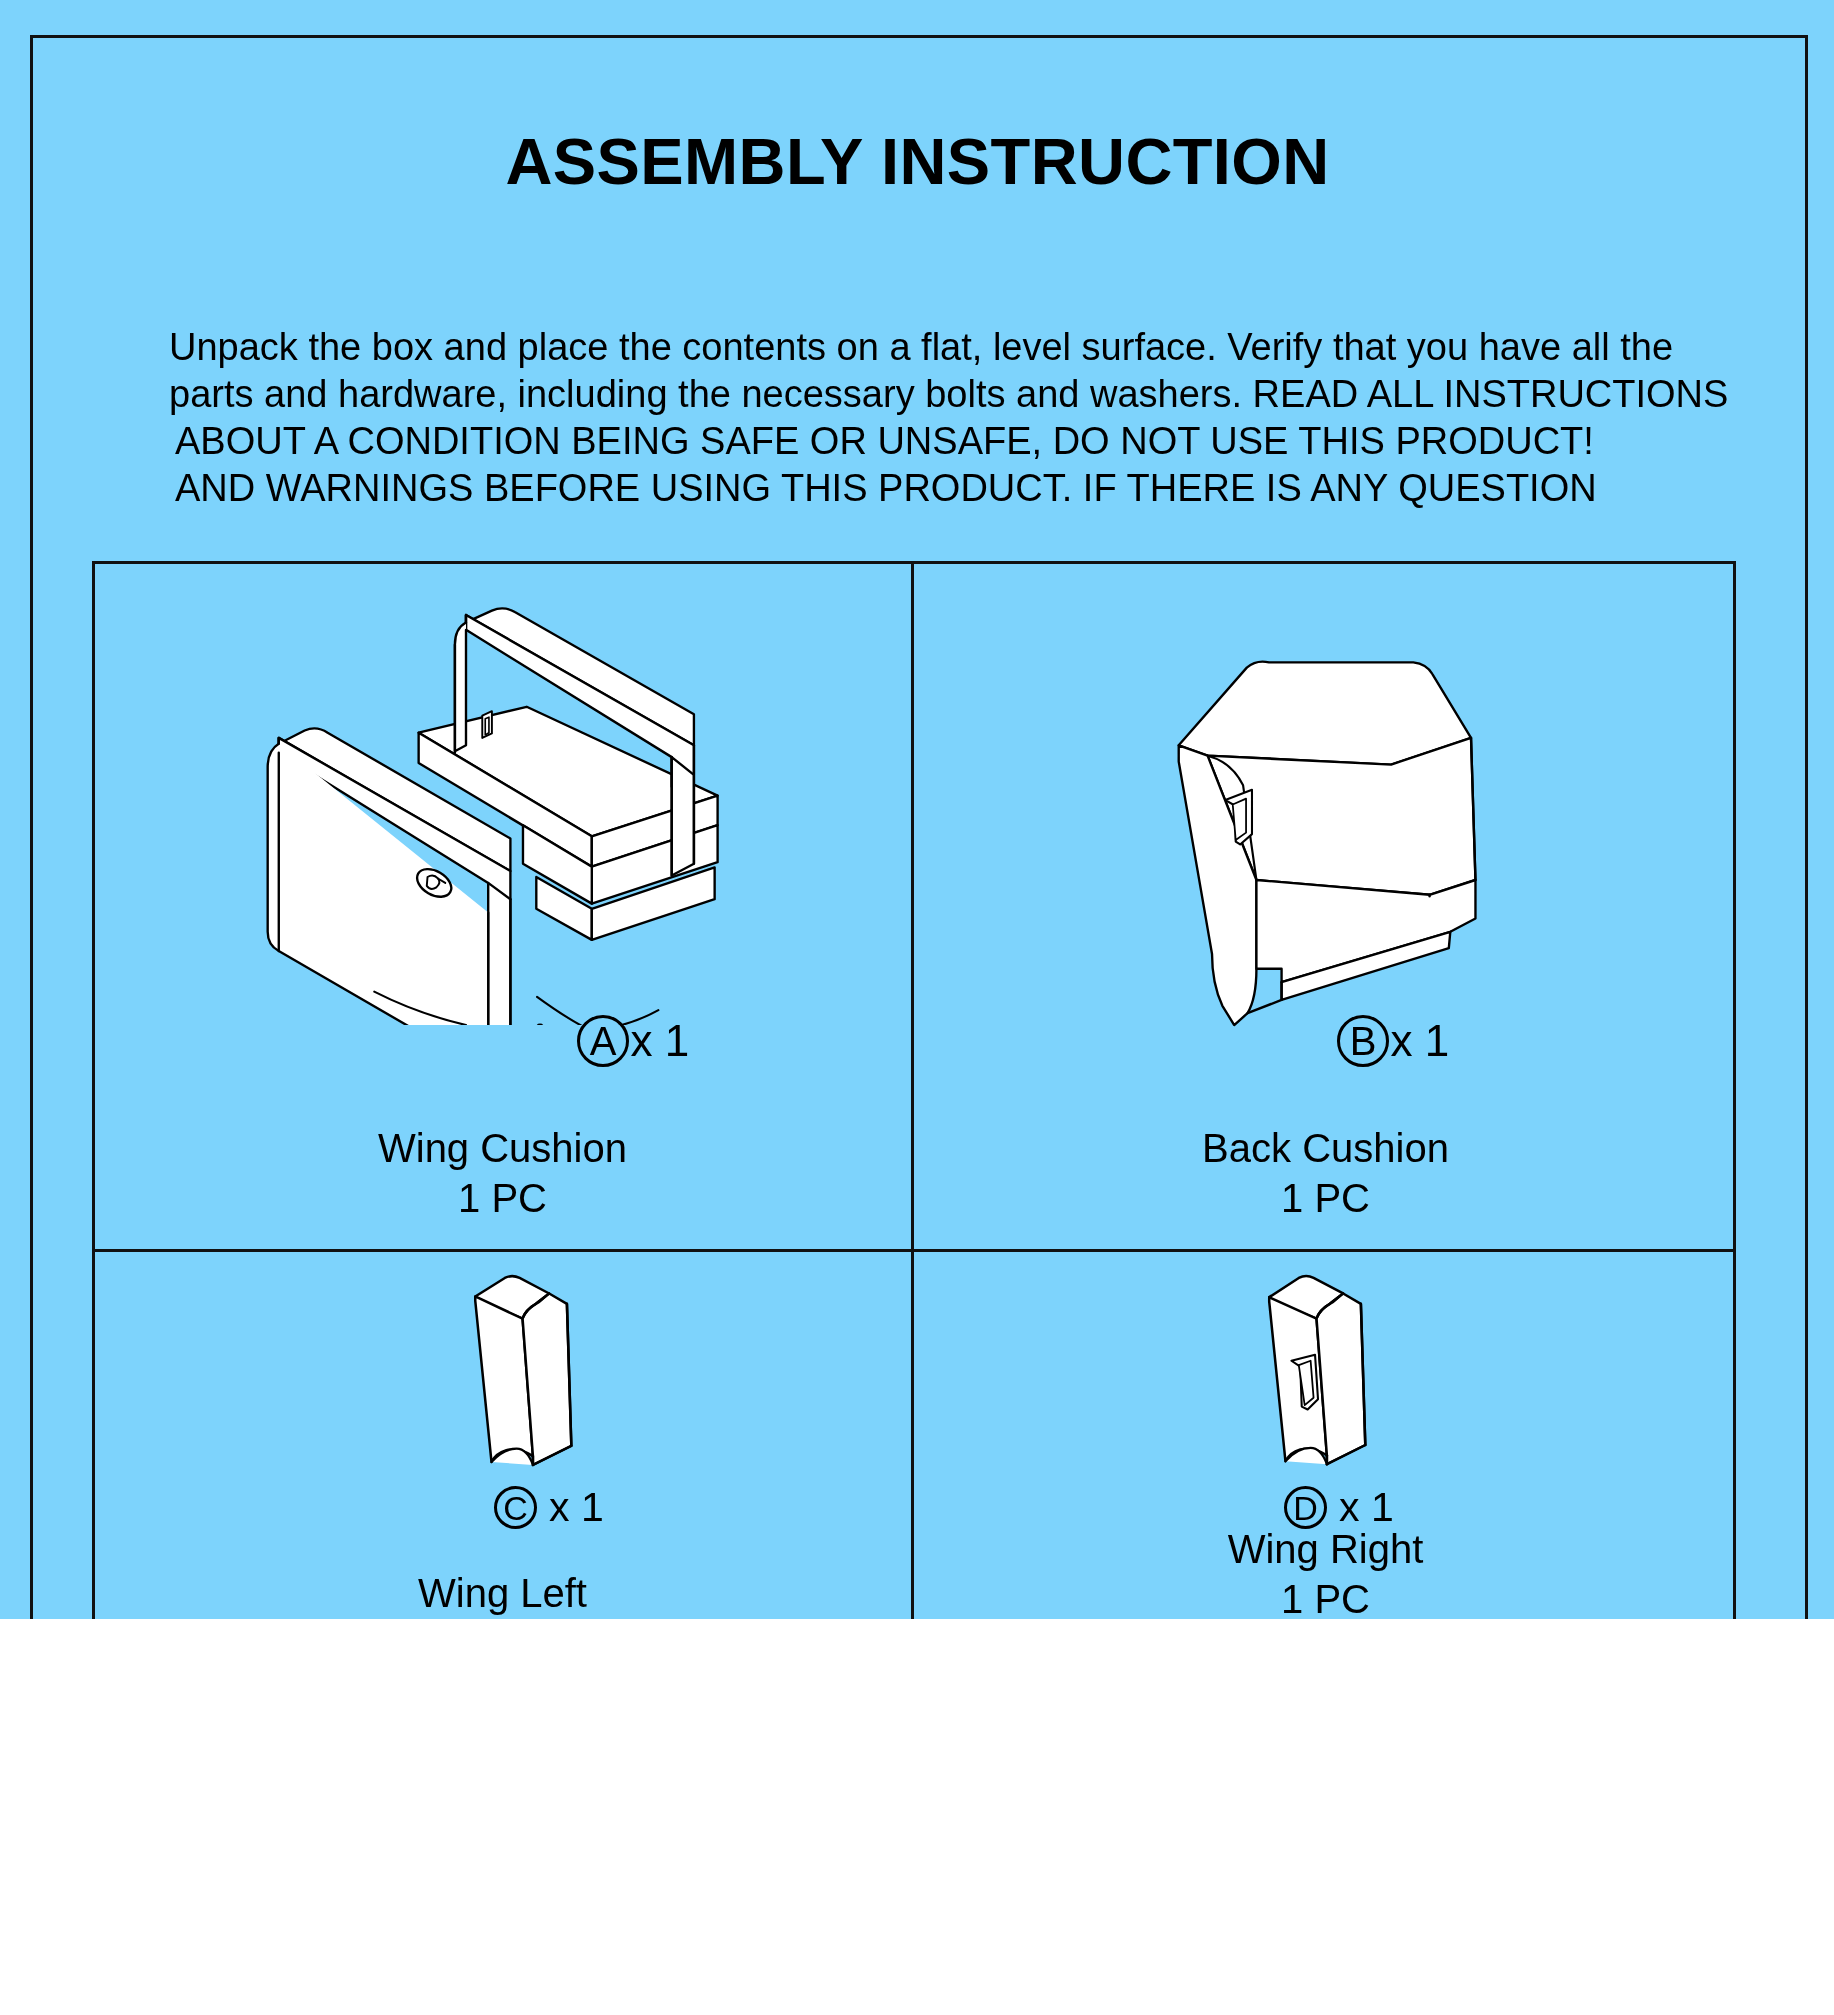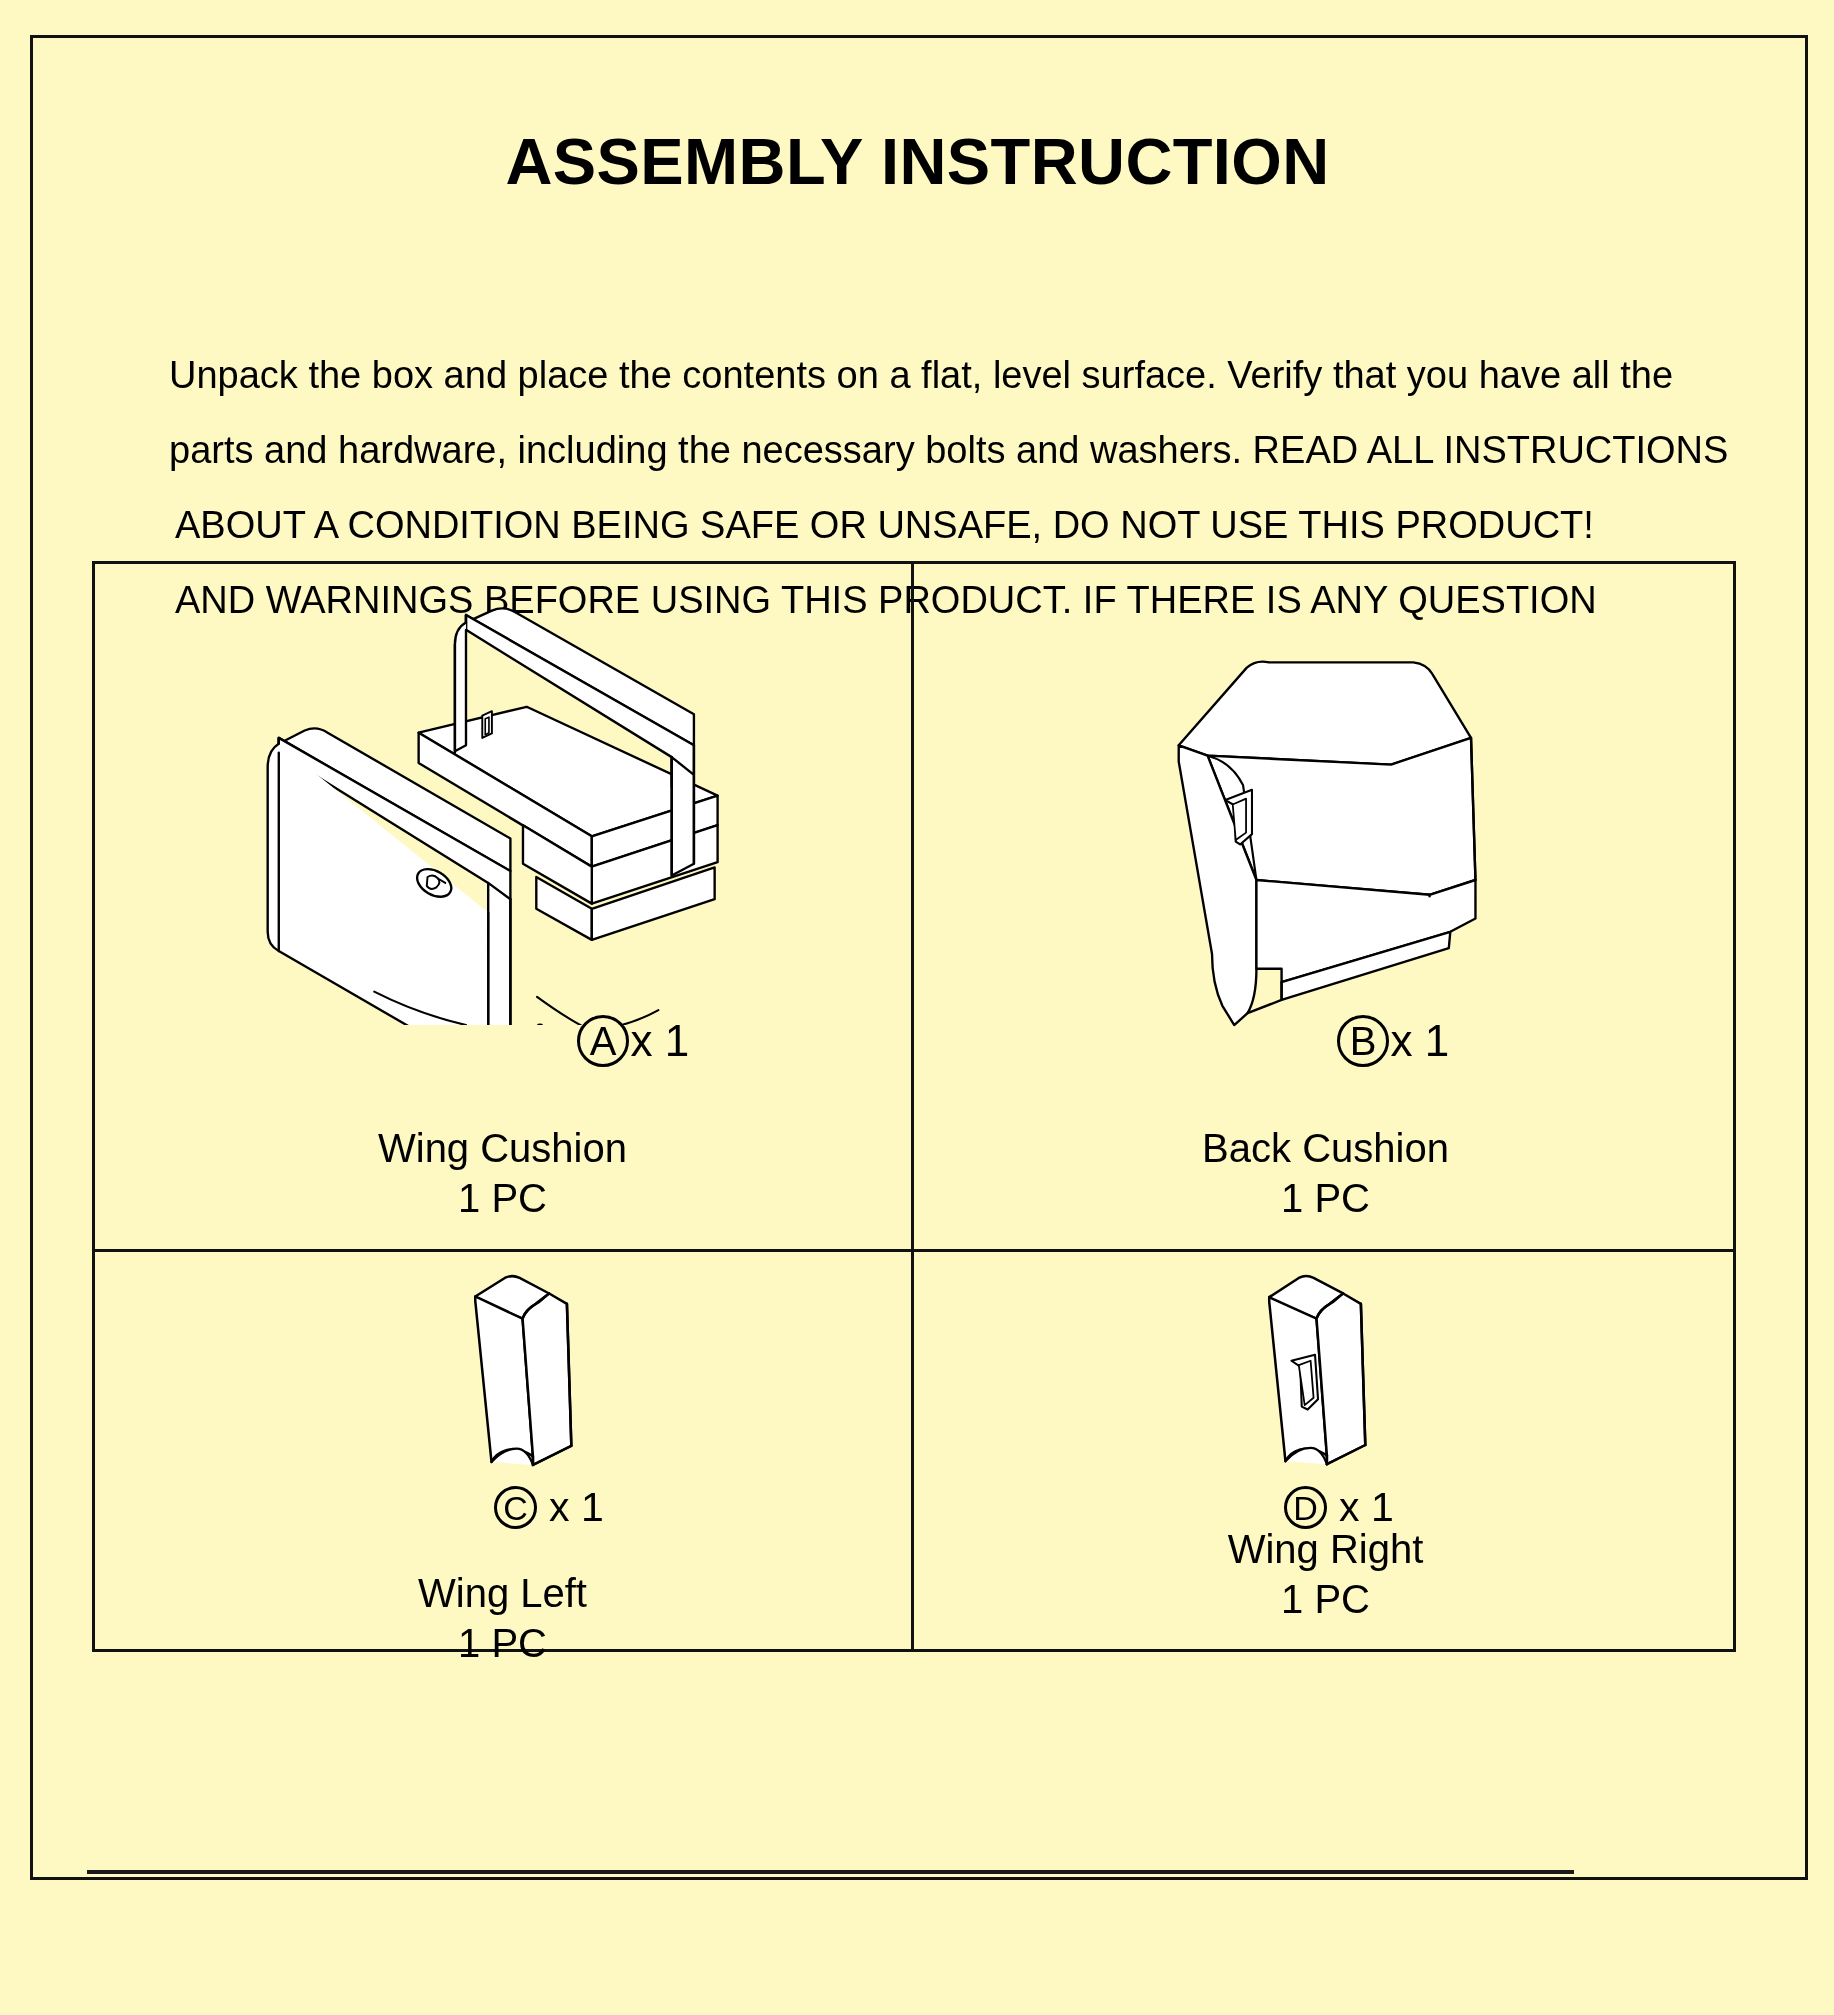--- a/index.html
+++ b/index.html
@@ -8,22 +8,22 @@
     background: #ffffff;
   }
   body {
     font-family: "Liberation Sans", sans-serif;
     color: #000000;
   }
 
   .page {
     position: relative;
     width: 1835px;
-    height: 2015px;
-    background: #fef9c3;
+    height: 1619px;
+    background: #7dd3fc;
     overflow: hidden;
   }
 
   
   .page-frame {
     position: absolute;
     left: 30px;
     top: 35px;
     width: 1778px;
     height: 1845px;
@@ -51,21 +51,20 @@
     left: 169px;
     top: 324px;
     width: 1524px;
     font-size: 38px;
     line-height: 47px;
     color: #000000;
   }
   .intro .line {
     white-space: nowrap;
     display: block;
-    margin-top: 28px;
   }
   .intro .line.indent {
     padding-left: 6px;
   }
 
   
   .parts-table {
     position: absolute;
     left: 92px;
     top: 561px;

